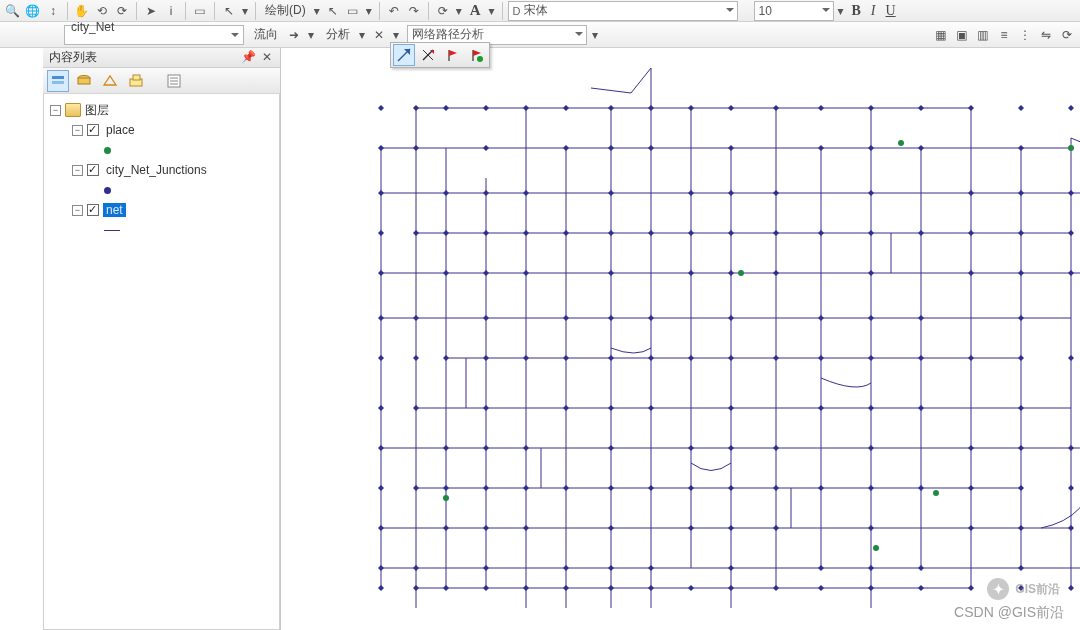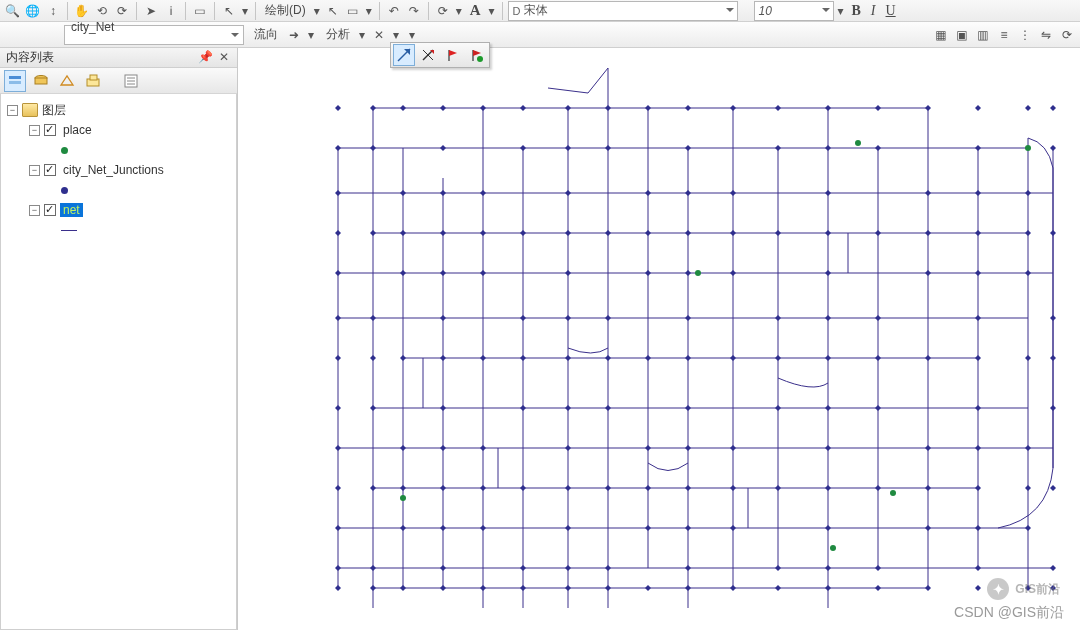--- a/index.html
+++ b/index.html
@@ -20,37 +20,37 @@
   
   .layercombo { display:flex; align-items:center; border:1px solid #b7b7b7; height:20px; background:#fff; width:180px; margin-left:60px; padding:0 14px 16px 6px; position:relative; color:#444;}
   .layercombo .tri { position:absolute; right:4px; top:7px; border:4px solid transparent; border-top-color:#666; }
 
   
   .floatpal { position:absolute; left:390px; top:42px; background:linear-gradient(#fafafa,#e6e6e6); border:1px solid #b0b0b0; box-shadow:2px 2px 2px rgba(0,0,0,.18); display:flex; padding:1px; z-index:50;}
   .floatpal .pbtn { width:22px; height:22px; display:flex; align-items:center; justify-content:center; border:1px solid transparent; margin:0 1px;}
   .floatpal .pbtn.sel { border:1px solid #7daed9; background:#d8ecff;}
   
   
-  .main { display:flex; height:calc(630px - 48px); }
+  .main { display:flex; height:calc(630px - 48px);margin-left:43px; }
   
   
   .toc { width:238px; border-right:1px solid #c9c9c9; display:flex; flex-direction:column;}
   .toc-head { position:relative; height:20px; background:linear-gradient(#f5f5f5,#e5e5e5); border-bottom:1px solid #cfcfcf; display:flex; align-items:center; padding:0 6px; font-weight:normal; }
   .toc-head .wbtn { position:absolute; top:2px; width:14px; height:14px; display:flex; align-items:center; justify-content:center; color:#555; cursor:pointer;}
   .pin { right:24px;} .xbtn { right:6px;}
   .toc-tb { height:26px; background:linear-gradient(#fafafa,#e7e7e7); border-bottom:1px solid #d5d5d5; display:flex; align-items:center; padding:0 4px; gap:4px;}
   .toc-tb .tbtn { width:22px; height:22px; display:flex; align-items:center; justify-content:center; border:1px solid transparent; cursor:pointer;}
   .toc-tb .tbtn.first { border:1px solid #7daed9; background:#d8ecff;}
   .tree { flex:1; background:#fff; padding:6px 4px; overflow:auto; border:1px solid #cfcfcf; border-top:none; margin:0; }
   .tree-row { display:flex; align-items:center; height:20px; gap:4px;}
   .exp { width:11px; height:11px; border:1px solid #8a8a8a; display:flex; align-items:center; justify-content:center; font-size:9px; line-height:9px; color:#555; background:#fff; cursor:pointer;}
   .chk { width:12px; height:12px; border:1px solid #6a6a6a; background:#fff; position:relative; display:inline-block;}
   .chk.checked::after { content:"✓"; position:absolute; top:-2px; left:0; font-size:11px; color:#222;}
   .lyrname { padding:0 3px;text-align:center; }
-  .lyrname.sel { background:#0a74da; color:#bef264; }
+  .lyrname.sel { background:#0a74da; color:#e5e5e5; }
   .sym { margin-left:56px; }
   .sym.dot { width:7px; height:7px; border-radius:50%; }
   .sym.line { width:16px; height:0; border-top:1.5px solid #3a2f8b; }
   .fldr-icon { width:16px; height:14px; background:linear-gradient(#ffe9a4,#e8c25c); border:1px solid #b8933a; border-radius:1px; position:relative; }
 
   
   .mapview { flex:1; position:relative; background:#ffffff;}
   .mapview svg { position:absolute; left:0; top:0; }
 
   
@@ -90,21 +90,21 @@
   <div class="ico">⟳</div>
   <div class="drop">▾</div>
   <span class="txtlbl" style="font-weight:bold; font-family:serif; font-size:15px;">A</span>
   <div class="drop">▾</div>
   <div class="sep"></div>
   <div class="combo" style="width:230px;">
     <span style="color:#666; font-size:11px;">D</span>&nbsp;<span>宋体</span>
     <div class="tri"></div>
   </div>
   <div style="width:12px;"></div>
-  <div class="combo" style="width:60px;font-style:italic;">
+  <div class="combo" style="width:60px;">
     <span>10</span>
     <div class="tri"></div>
   </div>
   <div class="drop">▾</div>
   <span class="txtlbl" style="font-weight:bold; font-family:serif; font-size:14px;">B</span>
   <span class="txtlbl" style="font-style:italic; font-family:serif; font-size:14px;">I</span>
   <span class="txtlbl" style="text-decoration:underline; font-family:serif; font-size:14px;">U</span>
 </div>
 
 <div class="tb-row2">
@@ -115,20 +115,24 @@
   <div class="sep"></div>
   <span class="txtlbl">流向</span>
   <div class="ico">➜</div>
   <div class="drop">▾</div>
   <div class="sep"></div>
   <span class="txtlbl">分析</span>
   <div class="drop">▾</div>
   <div class="ico">✕</div>
   <div class="drop">▾</div>
   <div class="sep"></div>
+  <div class="combo" style="width:180px;">
+    <span>网络路径分析</span>
+    <div class="tri"></div>
+  </div>
   <div class="drop">▾</div>
   <div style="flex:1"></div>
 
   <div class="ico">▦</div>
   <div class="ico">▣</div>
   <div class="ico">▥</div>
   <div class="ico">≡</div>
   <div class="ico">⋮</div>
   <div class="ico">⇋</div>
   <div class="ico">⟳</div>

